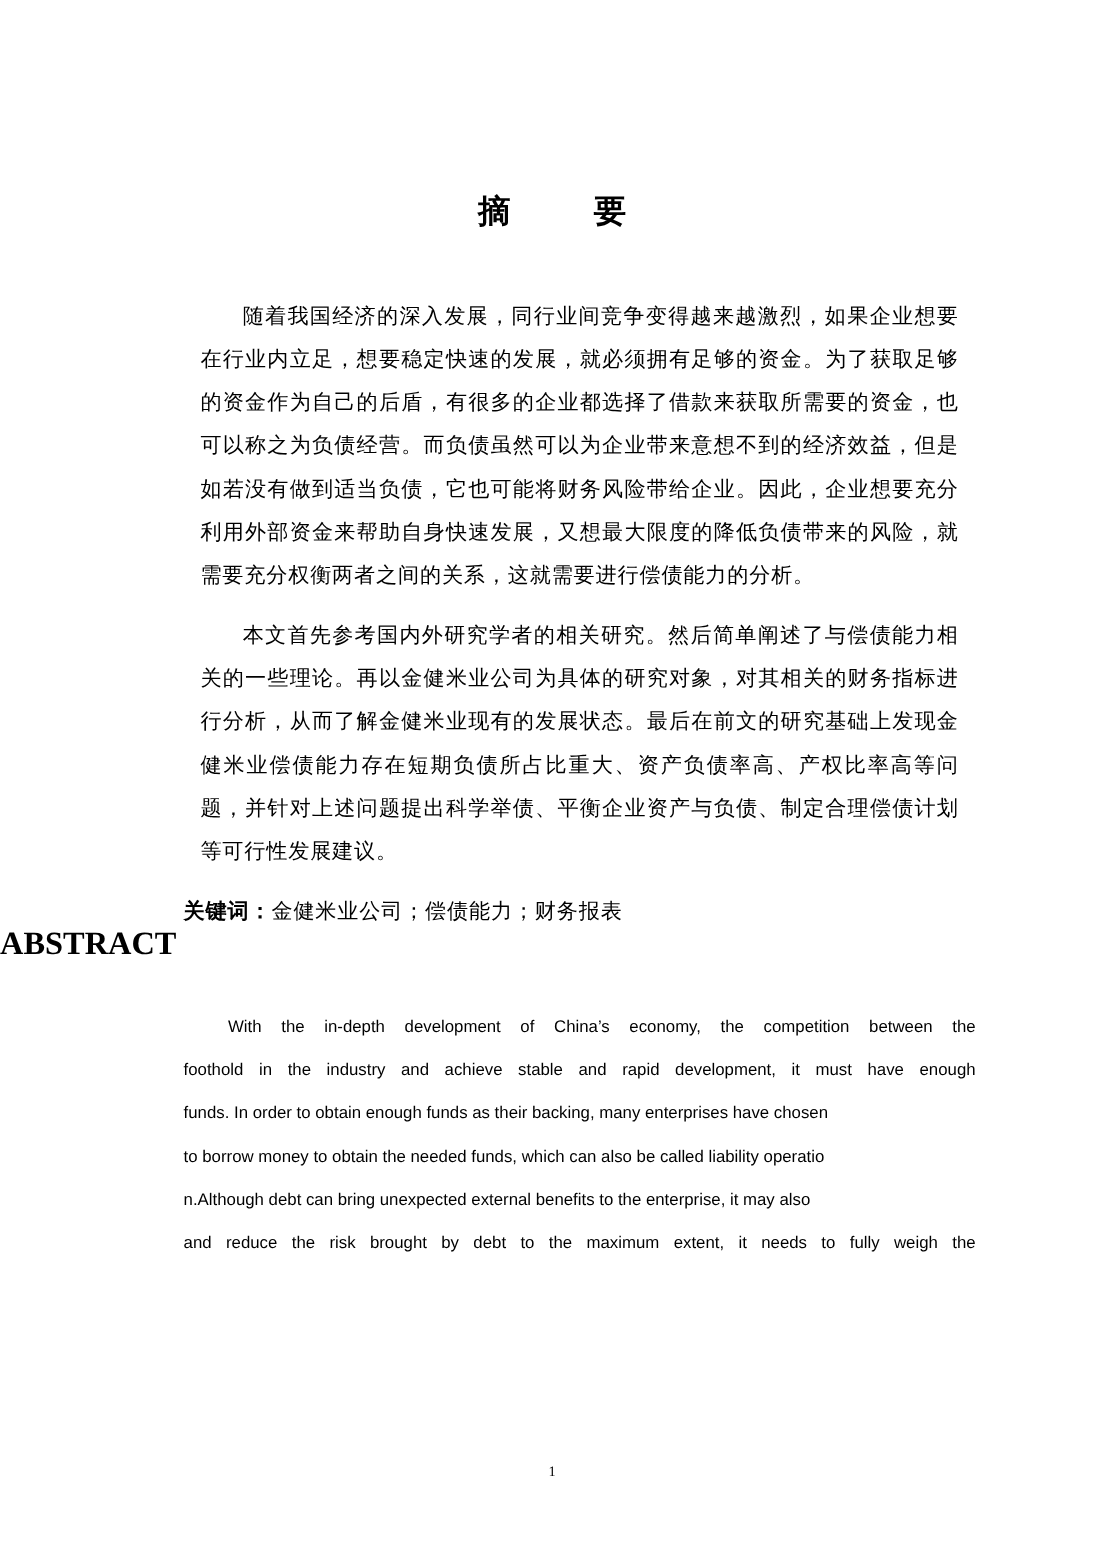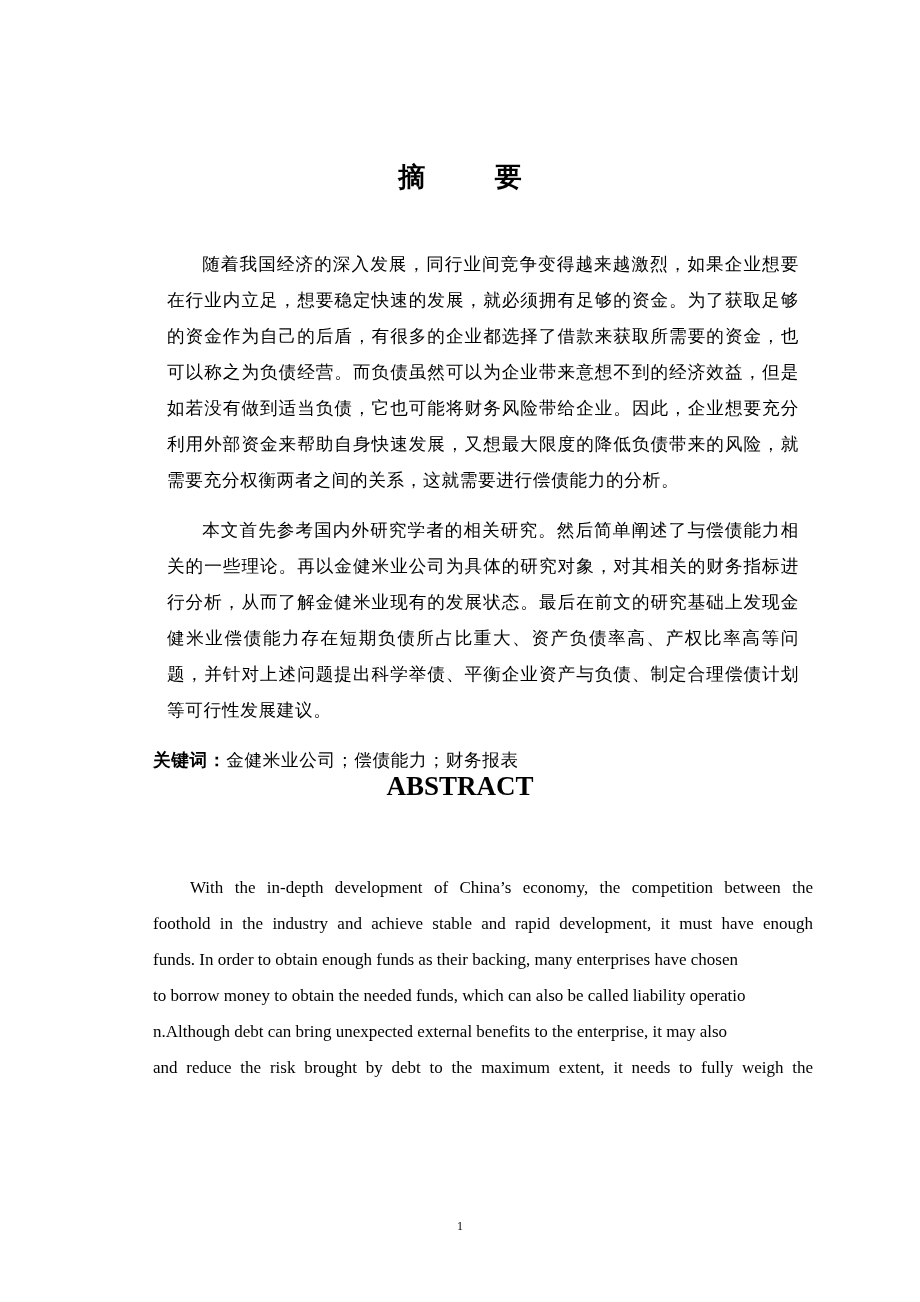--- a/index.html
+++ b/index.html
@@ -12,26 +12,26 @@
   }
   .cn-block {
     position: absolute; left: 153px; width: 660px;
     font-family: "DejaVu Sans", sans-serif; font-size: 17.6px; line-height: 36px;
     text-align: justify; letter-spacing: 0.7px;
   }
   .cn-p { margin: 14px; text-indent: 2em; }
   .kw { margin: 0; }
   .kw-label { font-weight: bold; }
   .en-title {
-    position: absolute; left: 0; width: 920px; top: 766px; text-align: center;
+    position: absolute; left: 0; width: 920px; top: 766px; 
     font-family: "Liberation Serif", serif; font-weight: bold; font-size: 27px; line-height: 40px;
   }
   .en-block {
-    position: absolute; left: 153px; width: 660px; top: 870px;
-    font-family: Liberation Serif, serif; font-size: 17px; line-height: 36px;
+    position: absolute; left: 153px; width: 660px; top: 837px;
+    font-family: Liberation Sans, sans-serif; font-size: 14px; line-height: 36px;
   }
   .en-line { display: block; white-space: nowrap; }
   .en-line.just { text-align: justify; text-align-last: justify; }
   .en-line.first { text-indent: 37px; }
   .page-number {
     position: absolute; left: 0; width: 920px; top: 1219px; text-align: center;
     font-family: "Liberation Serif", serif; font-size: 12px;
   }
 </style>
 </head>

